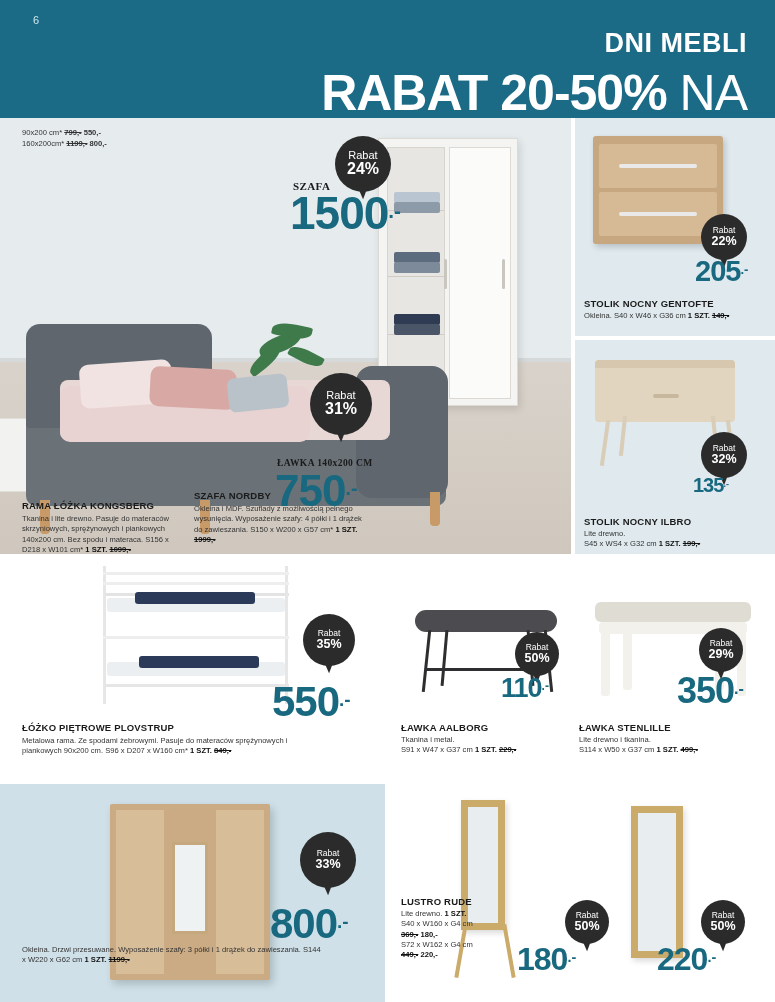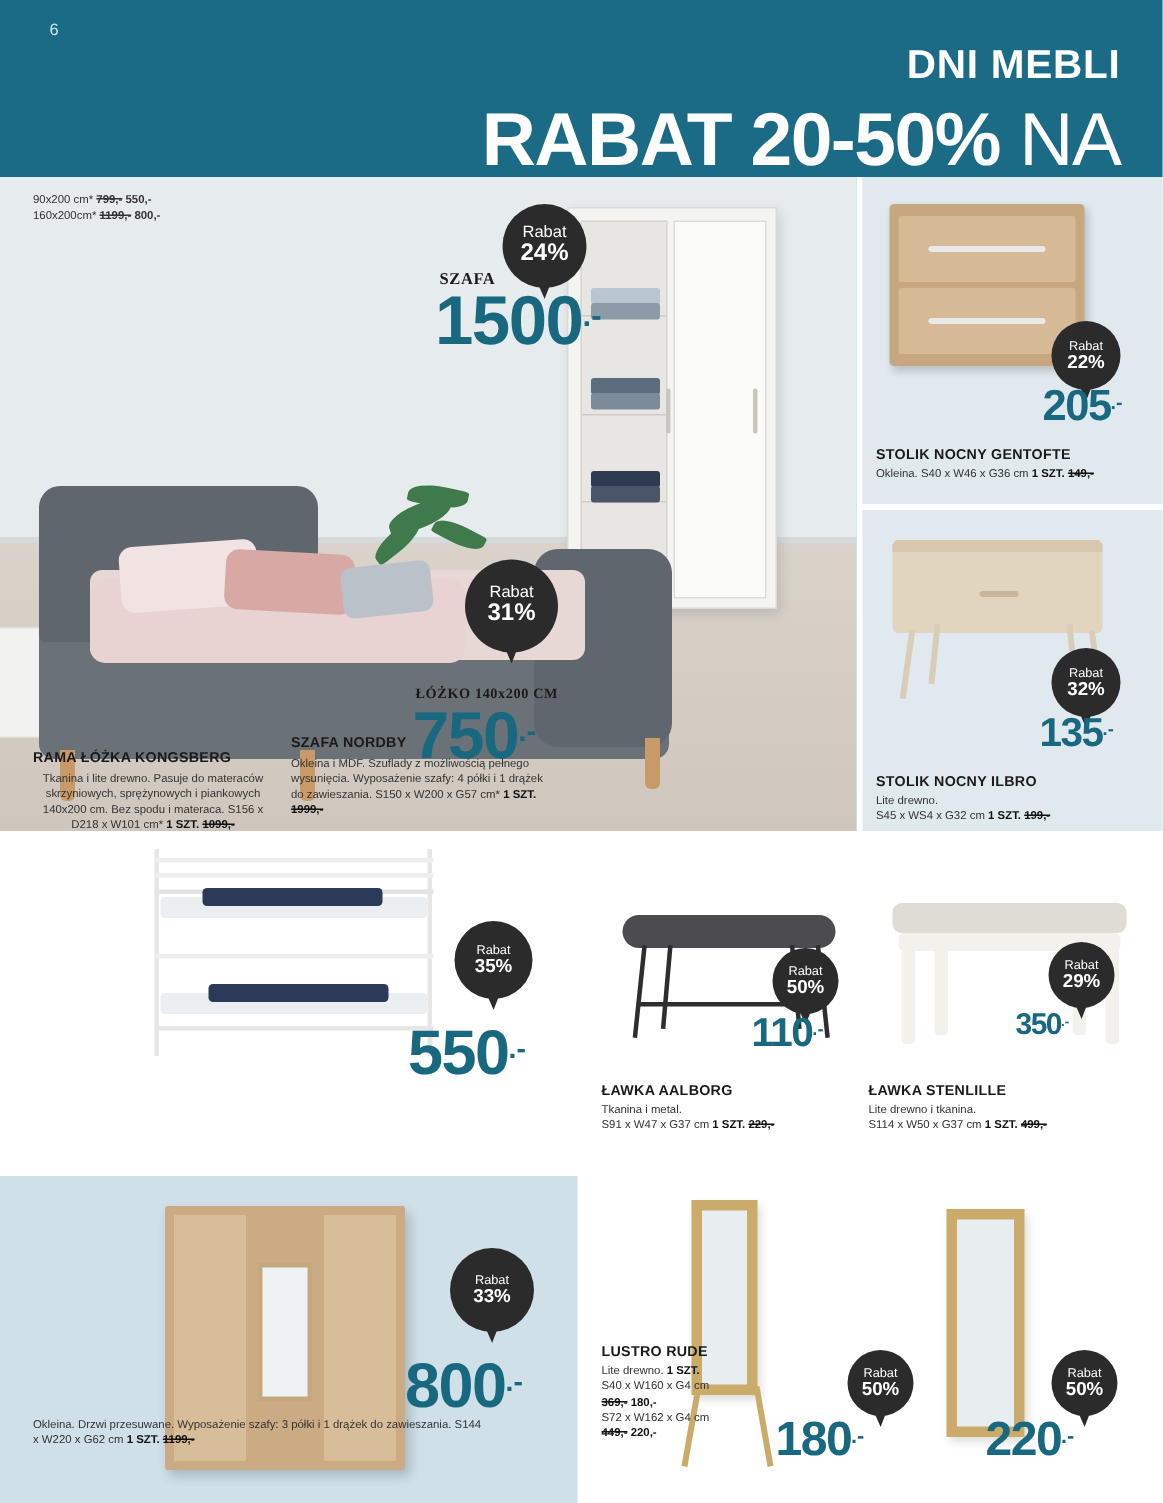--- a/index.html
+++ b/index.html
@@ -248,28 +248,28 @@
   </div>
   <div class="label-cap" style="position:absolute;left:293px;top:62px;">SZAFA</div>
   <div class="price" style="position:absolute;left:290px;top:74px;font-size:46px;">
     <span>1500</span><span class="sfx">.-</span>
   </div>
 
   <div class="bubble" style="left:310px;top:255px;width:62px;height:62px;">
     <span class="b1">Rabat</span>
     <span class="b2">31%</span>
   </div>
-  <div class="label-cap" style="position:absolute;left:277px;top:340px;font-size:9.5px;">ŁÓŻKO 140x200 CM</div>
+  <div class="label-cap" style="position:absolute;left:277px;top:340px;font-size:9.5px;">ŁAWKA 140x200 CM</div>
   <div class="price" style="position:absolute;left:275px;top:352px;font-size:44px;">
     <span>750</span><span class="sfx">.-</span>
   </div>
 
   <div style="position:absolute;left:22px;top:382px;width:160px;">
     <div class="prod-name">RAMA ŁÓŻKA KONGSBERG</div>
-    <div class="prod-desc" style="margin-top:3px;text-align:center;">
+    <div class="prod-desc" style="margin-top:3px;">
       <span>Tkanina i lite drewno. Pasuje do materaców skrzyniowych, sprężynowych i piankowych 140x200 cm. Bez spodu i materaca. S156 x D218 x W101 cm*</span>
       <b>1 SZT.</b>
       <b class="strike">1099,-</b>
     </div>
   </div>
 
   <div style="position:absolute;left:194px;top:372px;width:170px;">
     <div class="prod-name">SZAFA NORDBY</div>
     <div class="prod-desc" style="margin-top:3px;">
       <span>Okleina i MDF. Szuflady z możliwością pełnego wysunięcia. Wyposażenie szafy: 4 półki i 1 drążek do zawieszania. S150 x W200 x G57 cm*</span>
@@ -310,21 +310,21 @@
   </div>
   <div class="ns-leg" style="left:28px;top:80px;transform:rotate(8deg);"></div>
   <div class="ns-leg" style="left:154px;top:80px;transform:rotate(-8deg);"></div>
   <div class="ns-leg" style="left:46px;top:76px;transform:rotate(6deg);height:40px;"></div>
   <div class="ns-leg" style="left:138px;top:76px;transform:rotate(-6deg);height:40px;"></div>
 
   <div class="bubble small" style="left:126px;top:92px;width:46px;height:46px;">
     <span class="b1">Rabat</span>
     <span class="b2">32%</span>
   </div>
-  <div class="price" style="position:absolute;left:118px;top:136px;font-size:27px;">
+  <div class="price" style="position:absolute;left:118px;top:136px;font-size:20px;">
     <span>135</span><span class="sfx">.-</span>
   </div>
   <div style="position:absolute;left:9px;top:176px;width:190px;">
     <div class="prod-name">STOLIK NOCNY ILBRO</div>
     <div class="prod-desc" style="margin-top:2px;">
       <div>Lite drewno.</div>
       <div>
         <span>S45 x WS4 x G32 cm</span>
         <b>1 SZT.</b>
         <b class="strike">199,-</b>
@@ -348,20 +348,28 @@
     <div class="bunk-frame" style="left:8px;top:118px;width:186px;height:3px;border:none;background:#e6e6e6;"></div>
   </div>
 
   <div class="bubble small" style="left:303px;top:56px;width:52px;height:52px;">
     <span class="b1">Rabat</span>
     <span class="b2">35%</span>
   </div>
   <div class="price" style="position:absolute;left:272px;top:124px;font-size:42px;">
     <span>550</span><span class="sfx">.-</span>
   </div>
+  <div style="position:absolute;left:22px;top:164px;width:300px;">
+    <div class="prod-name">ŁÓŻKO PIĘTROWE PLOVSTRUP</div>
+    <div class="prod-desc" style="margin-top:3px;">
+      <span>Metalowa rama. Ze spodami żebrowymi. Pasuje do materaców sprężynowych i piankowych 90x200 cm. S96 x D207 x W160 cm*</span>
+      <b>1 SZT.</b>
+      <b class="strike">849,-</b>
+    </div>
+  </div>
 </div>
 
 <div class="panel p5">
 
   <div style="position:absolute;left:8px;top:22px;width:180px;height:120px;">
     <div class="bn-top"></div>
     <div class="bn-leg" style="left:28px;top:50px;height:62px;transform:rotate(6deg);"></div>
     <div class="bn-leg" style="left:150px;top:50px;height:62px;transform:rotate(-6deg);"></div>
     <div class="bn-leg" style="left:46px;top:50px;height:56px;transform:rotate(5deg);"></div>
     <div class="bn-leg" style="left:132px;top:50px;height:56px;transform:rotate(-5deg);"></div>
@@ -391,21 +399,21 @@
     <div class="st-apron"></div>
     <div class="st-leg" style="left:22px;top:56px;height:64px;"></div>
     <div class="st-leg" style="left:158px;top:56px;height:64px;"></div>
     <div class="st-leg" style="left:44px;top:56px;height:58px;"></div>
     <div class="st-leg" style="left:136px;top:56px;height:58px;"></div>
   </div>
   <div class="bubble small" style="left:310px;top:70px;width:44px;height:44px;">
     <span class="b1">Rabat</span>
     <span class="b2">29%</span>
   </div>
-  <div class="price" style="position:absolute;left:288px;top:116px;font-size:20px;">
+  <div class="price" style="position:absolute;left:288px;top:116px;font-size:36px;">
     <span>350</span><span class="sfx">.-</span>
   </div>
   <div style="position:absolute;left:190px;top:164px;width:190px;">
     <div class="prod-name">ŁAWKA STENLILLE</div>
     <div class="prod-desc" style="margin-top:2px;">
       <div>Lite drewno i tkanina.</div>
       <div>
         <span>S114 x W50 x G37 cm</span>
         <b>1 SZT.</b>
         <b class="strike">499,-</b>

